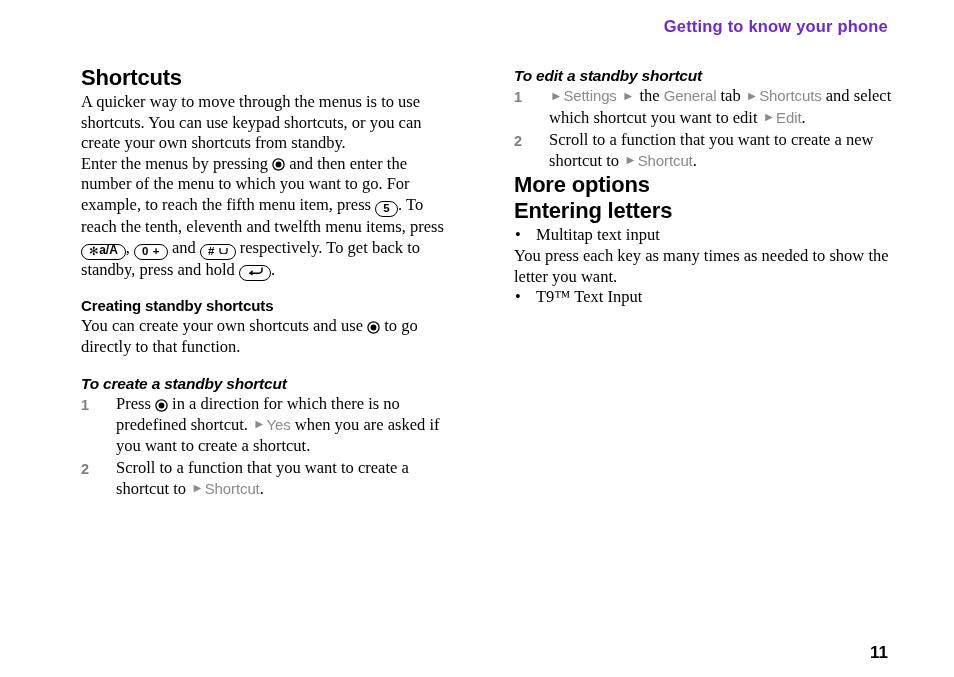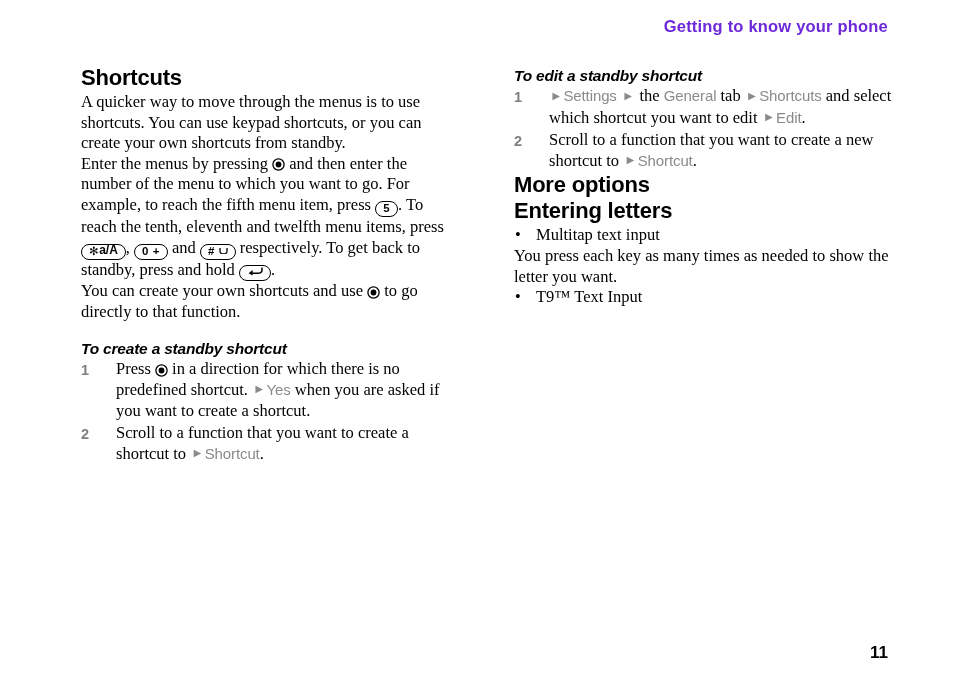--- a/index.html
+++ b/index.html
@@ -229,20 +229,21 @@
       <span>and</span>
       <span class="keycap"><span>#</span>&nbsp;<svg width="9" height="7" viewBox="0 0 9 7">
             <path d="M1 1 L1 4.2 A3.4 2.6 0 0 0 8 4.2 L8 1" fill="none" stroke="#000" stroke-width="1.3"></path>
           </svg></span>
       <span>respectively. To get back to standby, press and hold</span>
       <span class="keycap"><svg width="16" height="10" viewBox="0 0 16 10">
             <path d="M15 1.6 L15 4.2 A3 3 0 0 1 12 7.2 L4.2 7.2" fill="none" stroke="#000" stroke-width="1.5"></path>
             <path d="M5.6 4.1 L1.6 7.2 L5.6 9.4 Z" fill="#000"></path>
           </svg></span><span>.</span></p>
 
+    <h2 class="sub">Creating standby shortcuts</h2>
 
     <p class="body"><span>You can create your own shortcuts and use</span>
       <span class="joykey"><svg width="13" height="13" viewBox="0 0 13 13">
             <circle cx="6.5" cy="6.5" r="5.6" fill="none" stroke="#000" stroke-width="1.3"></circle>
             <circle cx="6.5" cy="6.5" r="2.9" fill="#000"></circle>
           </svg></span>
       <span>to go directly to that function.</span></p>
 
     <h3 class="proc">To create a standby shortcut</h3>
 

